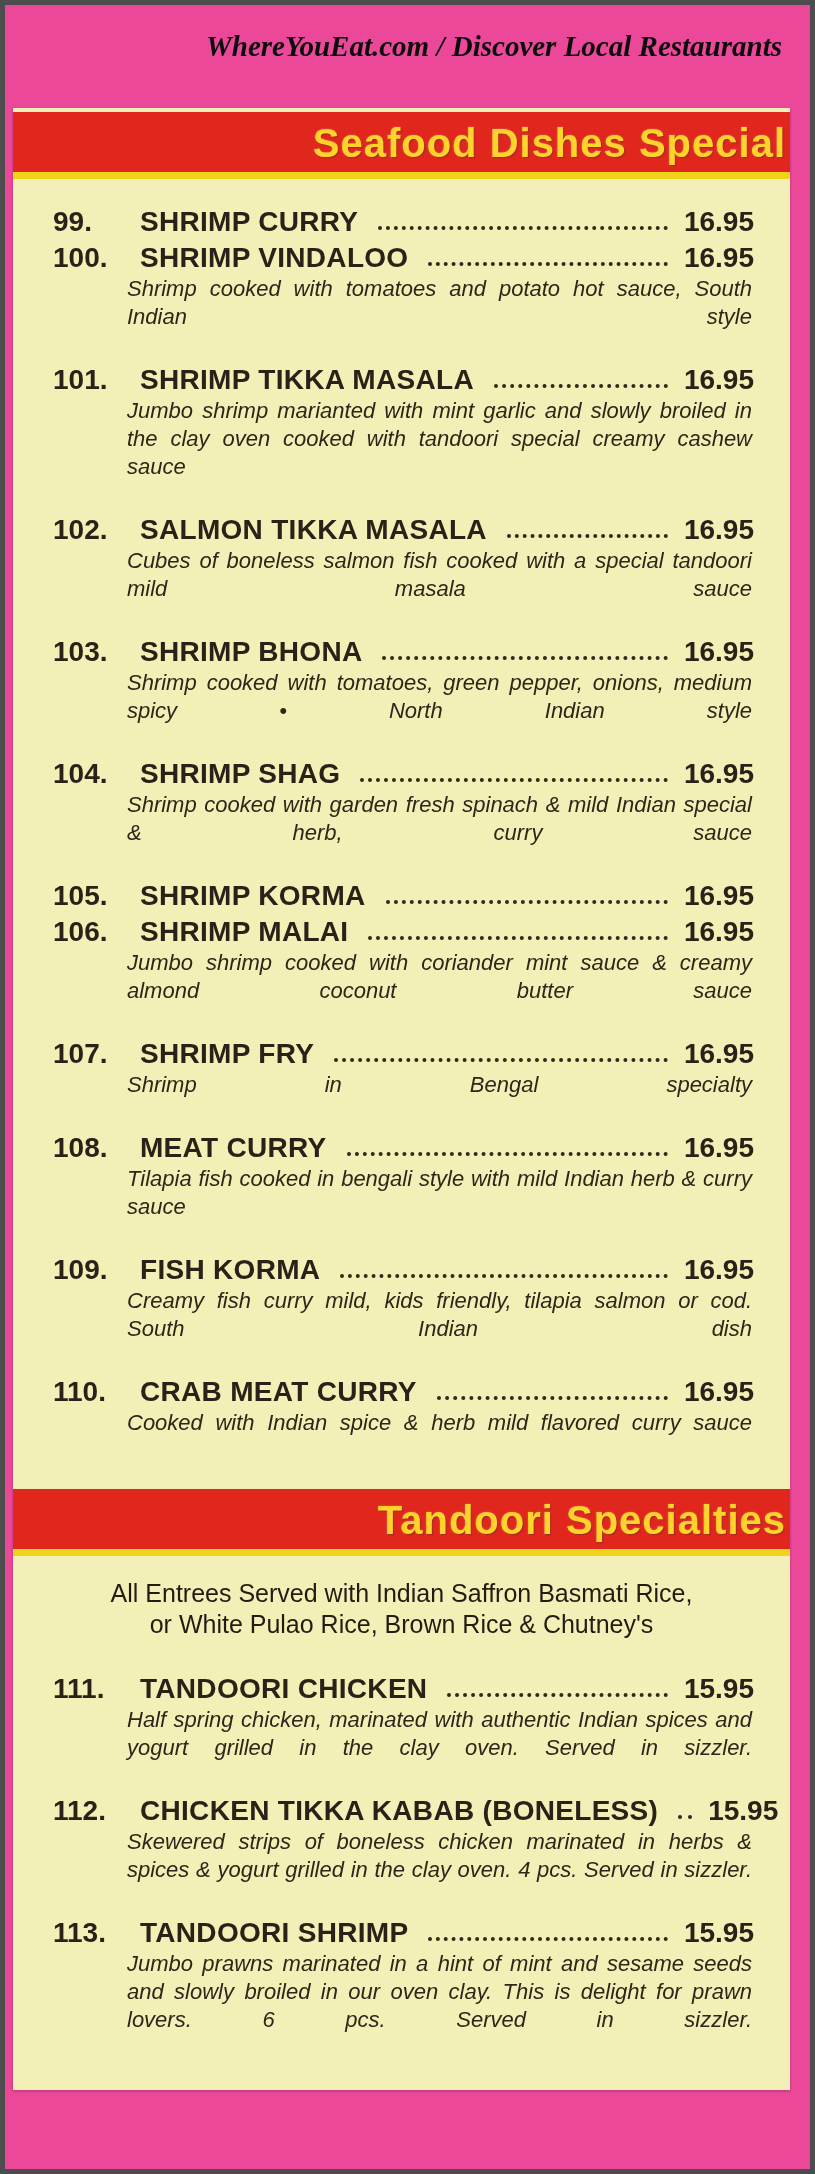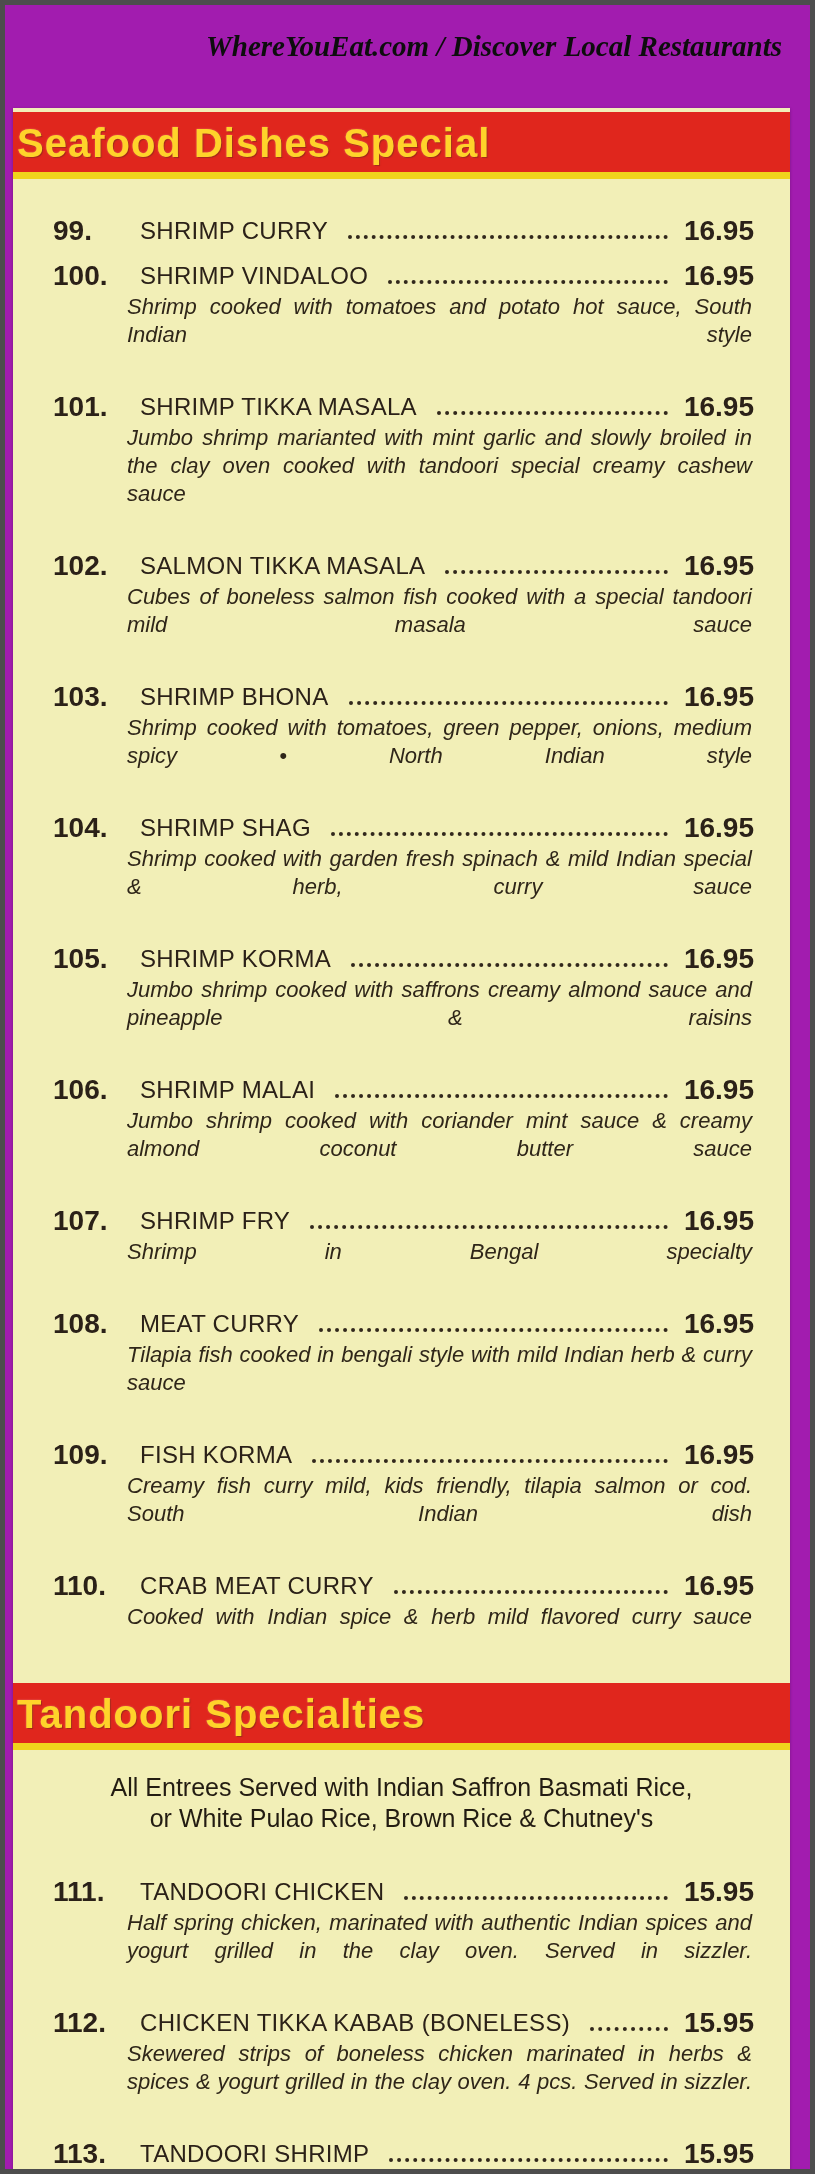--- a/index.html
+++ b/index.html
@@ -1,20 +1,20 @@
 <!DOCTYPE html>
 <html><head>
 <meta charset="utf-8">
 <style>
   html,body{margin:0;padding:0;background:#e8e8e8;}
   .page{
     position:relative;
     width:815px;height:2174px;
     box-sizing:border-box;
-    background:#a21caf;
+    background:#ec4899;
     border:5px solid #4d4d4d;
     outline:1px solid #b5b5b5;
     overflow:hidden;
     font-family:"Liberation Sans",sans-serif;
     color:#2b2118;
   }
   .site-header{
     padding:24px 28px 0 0;
     text-align:right;
     font-family:"Liberation Serif",serif;
@@ -26,21 +26,21 @@
   }
   .menu-panel{
     margin:45px 20px 0 8px;
     background:#f2efb7;
     padding-bottom:26px;
     box-shadow:0 1px 3px rgba(0,0,0,.25);
   }
   .section-banner{
     background:#e0261d;
     border-bottom:7px solid #f0d41c;
-    text-align:left;
+    text-align:right;
     padding:6px 4px 4px 4px;
   }
   .section-banner .banner-title{
     font-size:40px;
     line-height:50px;
     font-weight:bold;
     color:#ffd32a;
     letter-spacing:1px;
     text-shadow:1px 1px 1px rgba(120,30,10,.6), 0 0 2px rgba(255,255,255,.35);
   }
@@ -63,26 +63,25 @@
     gap:13px;
   }
   .item-number{
     flex:0 0 74px;
     font-weight:bold;
     font-size:28px;
     line-height:31px;
     white-space:nowrap;
   }
   .item-name{
-    font-weight:normal;
-    font-size:24px;
+    font-weight:bold;
+    font-size:28px;
     line-height:31px;
     letter-spacing:.3px;
     white-space:nowrap;
-    margin-top:9px;
   }
   .dotted-leader{
     flex:1 1 auto;
     min-width:14px;
     border-bottom:4px dotted #32281c;
     margin:0 3px 7px 7px;
   }
   .item-price{
     font-weight:bold;
     font-size:28px;
@@ -171,21 +170,20 @@
     <div class="item-description">Shrimp cooked with garden fresh spinach &amp; mild Indian special &amp; herb, curry sauce</div>
   </div>
 
   <div class="menu-item">
     <div class="item-line">
       <span class="item-number">105.</span>
       <span class="item-name">SHRIMP KORMA</span>
       <span class="dotted-leader"></span>
       <span class="item-price">16.95</span>
     </div>
-    <div class="item-description">Jumbo shrimp cooked with saffrons creamy almond sauce and pineapple &amp; raisins</div>
   </div>
 
   <div class="menu-item">
     <div class="item-line">
       <span class="item-number">106.</span>
       <span class="item-name">SHRIMP MALAI</span>
       <span class="dotted-leader"></span>
       <span class="item-price">16.95</span>
     </div>
     <div class="item-description">Jumbo shrimp cooked with coriander mint sauce &amp; creamy almond coconut butter sauce</div>

